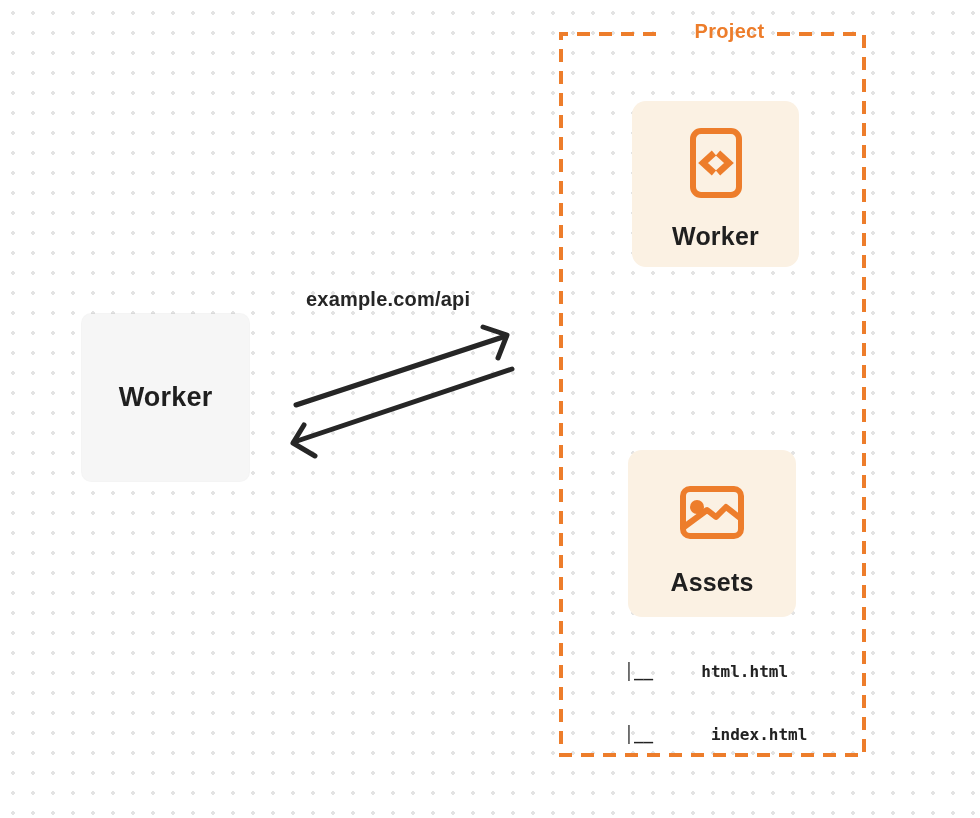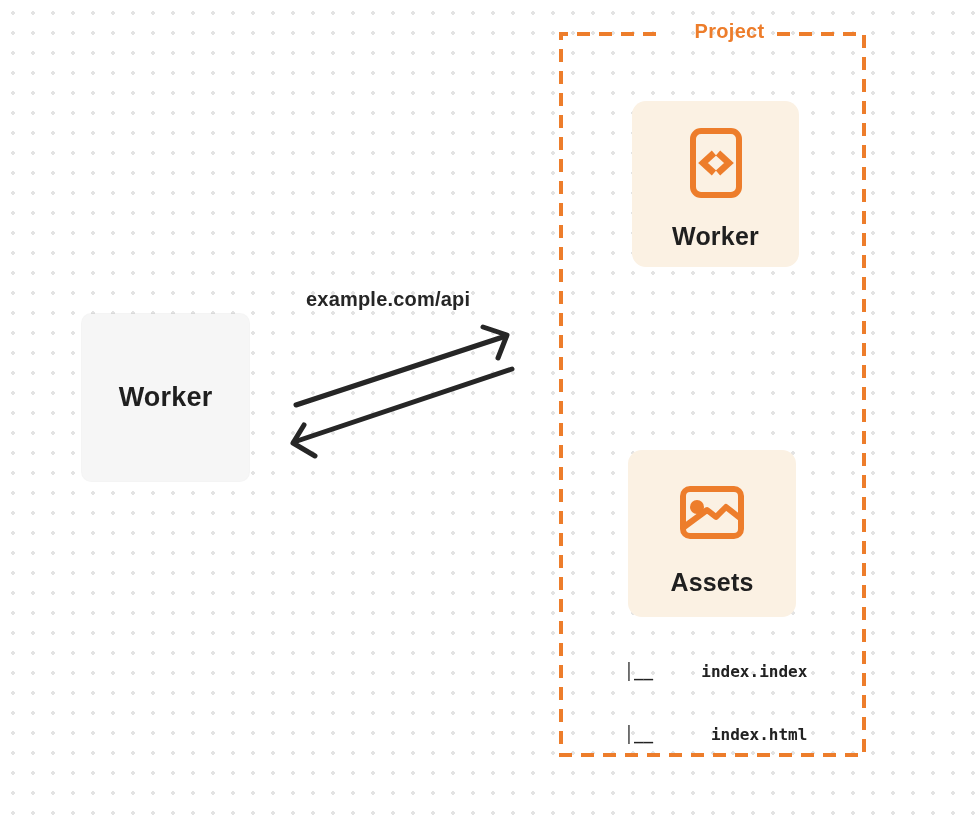--- a/index.html
+++ b/index.html
@@ -101,18 +101,18 @@
   <div class="card assets">
     <svg class="icon" width="64" height="53" viewBox="0 0 64 53">
       <rect x="3" y="3" width="58" height="47" rx="7" fill="none" stroke="#ED7D2B" stroke-width="6"></rect>
       <circle cx="17" cy="21" r="7" fill="#ED7D2B"></circle>
       <path d="M 4 41 L 27 24 L 36 31 L 46 21 L 60 32" fill="none" stroke="#ED7D2B" stroke-width="6" stroke-linejoin="round" stroke-linecap="round"></path>
     </svg>
     <span class="label">Assets</span>
   </div>
 
   <div class="file-tree">
-    <div>  │__     index.index</div>
+    <div>  │__     html.html</div>
     <div>  │__      index.html</div>
     
   </div>
 
 </div>
 
 </body></html>

